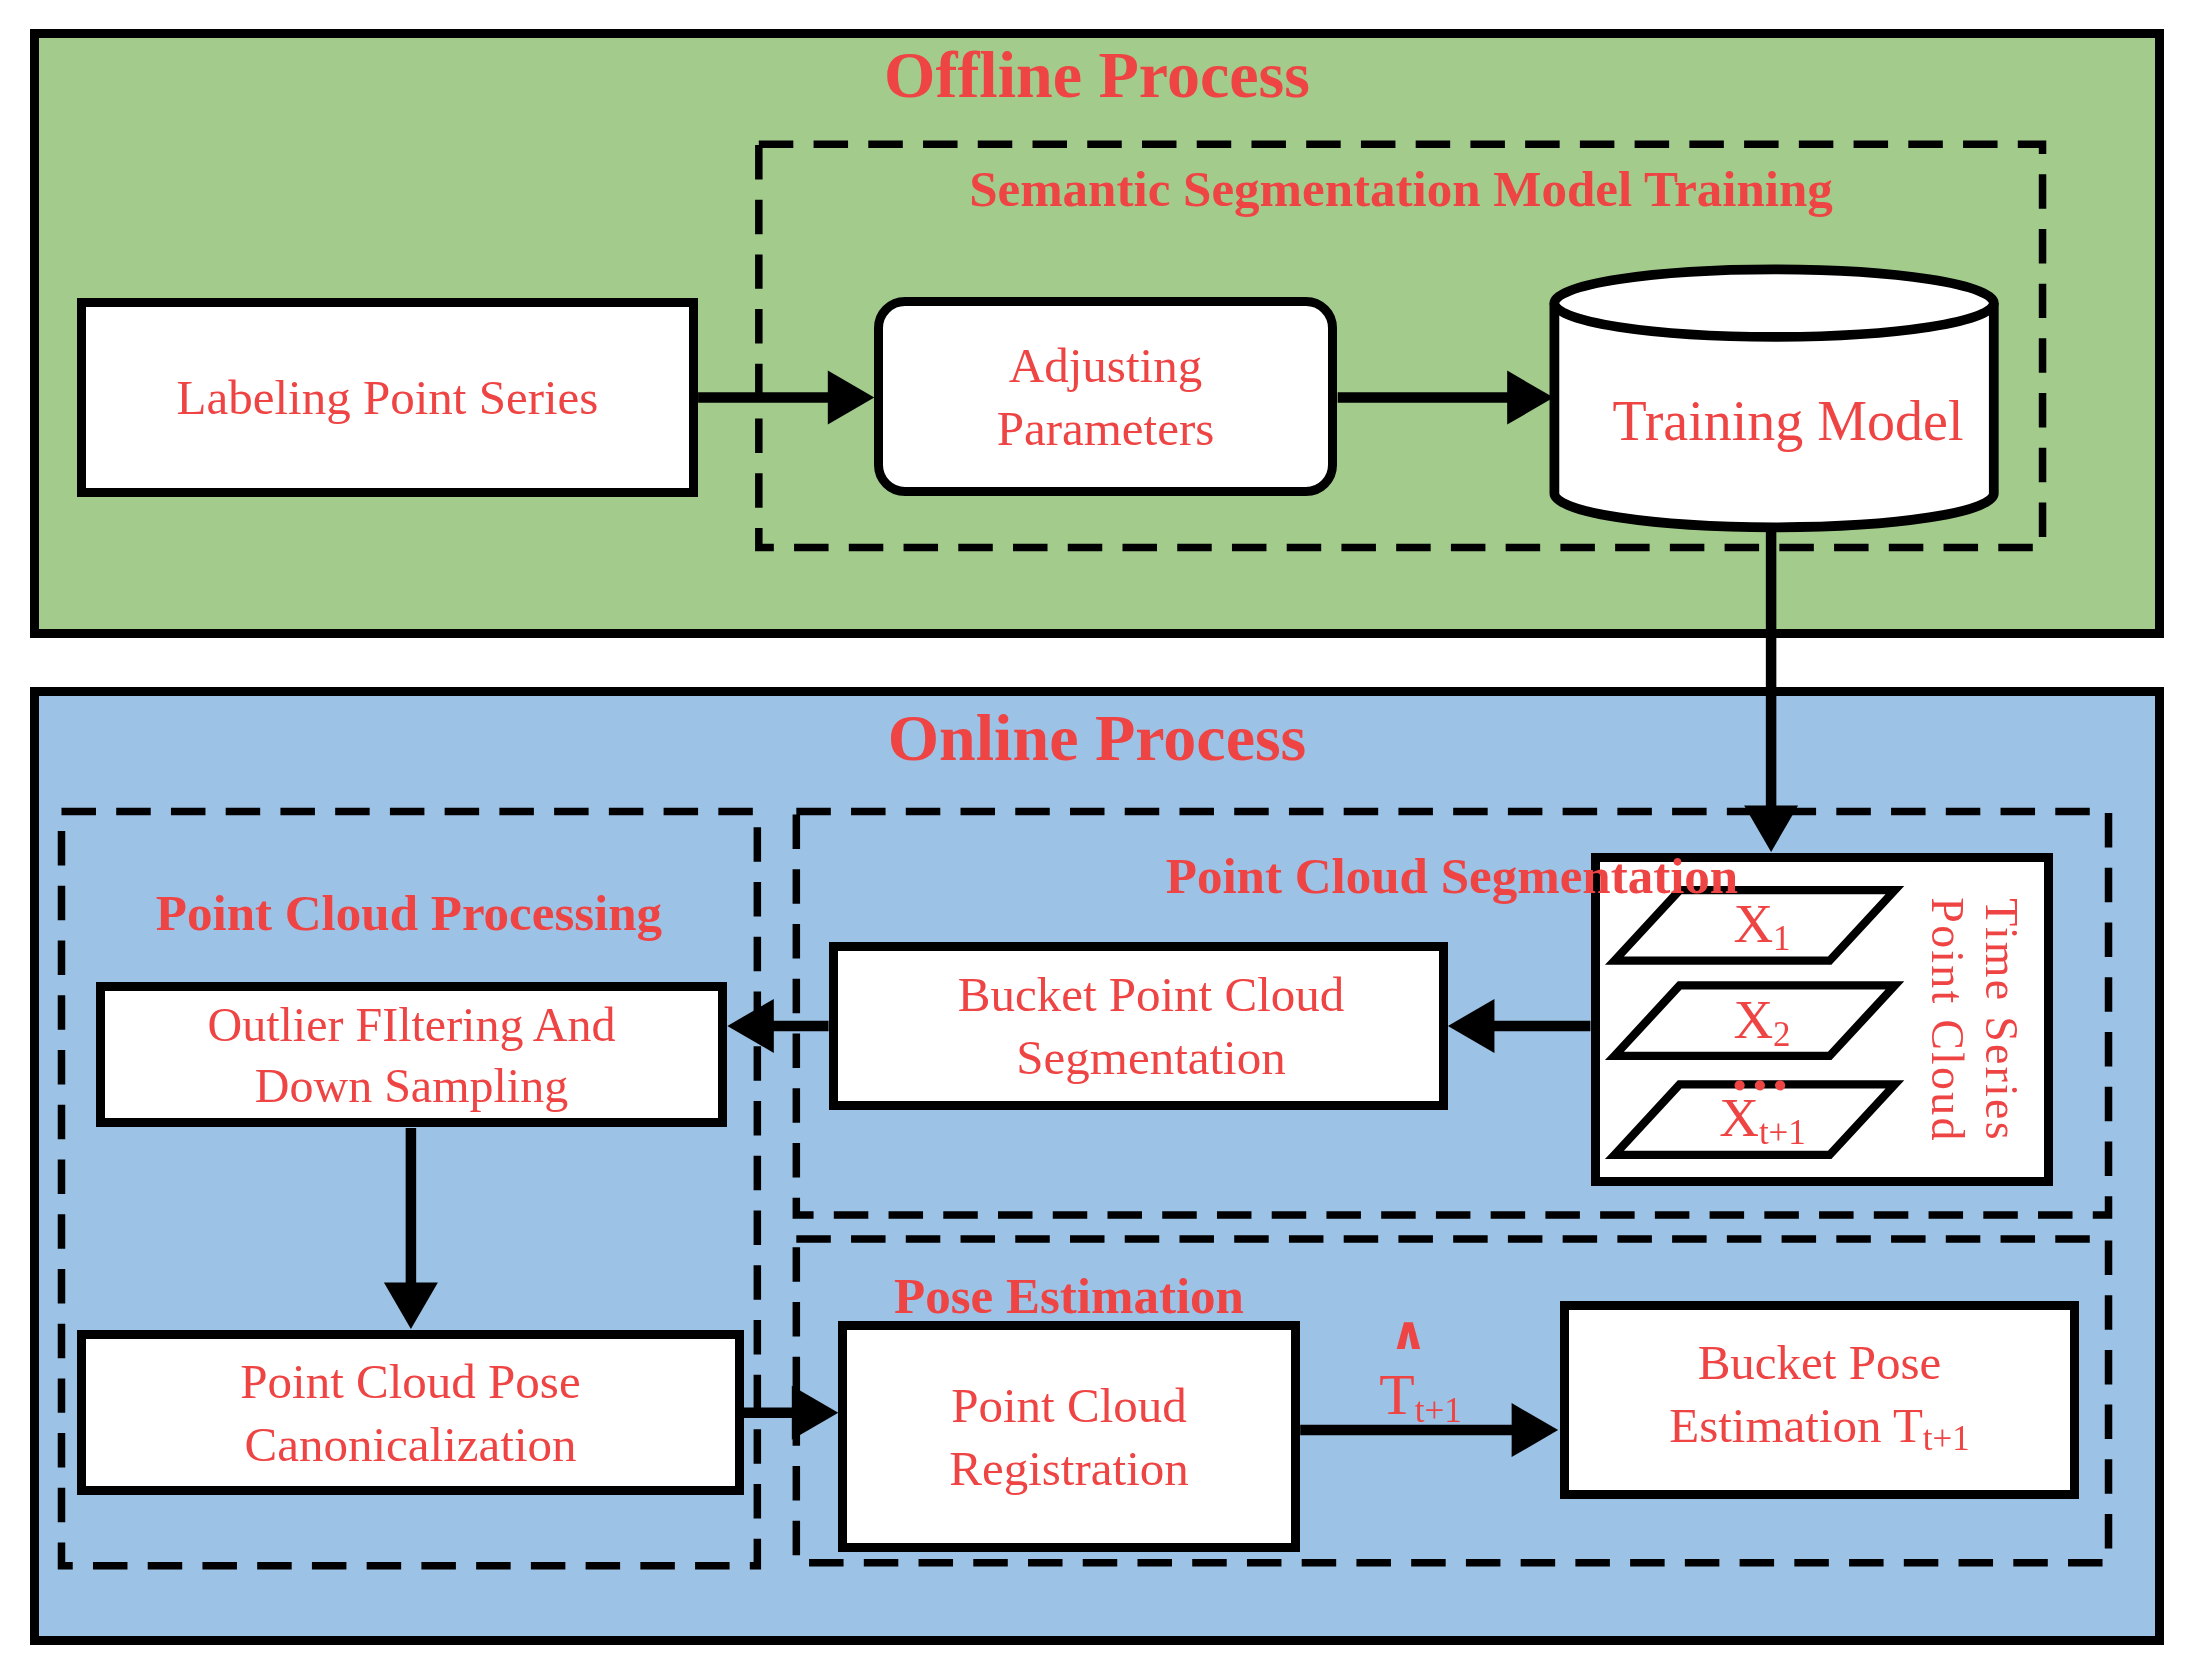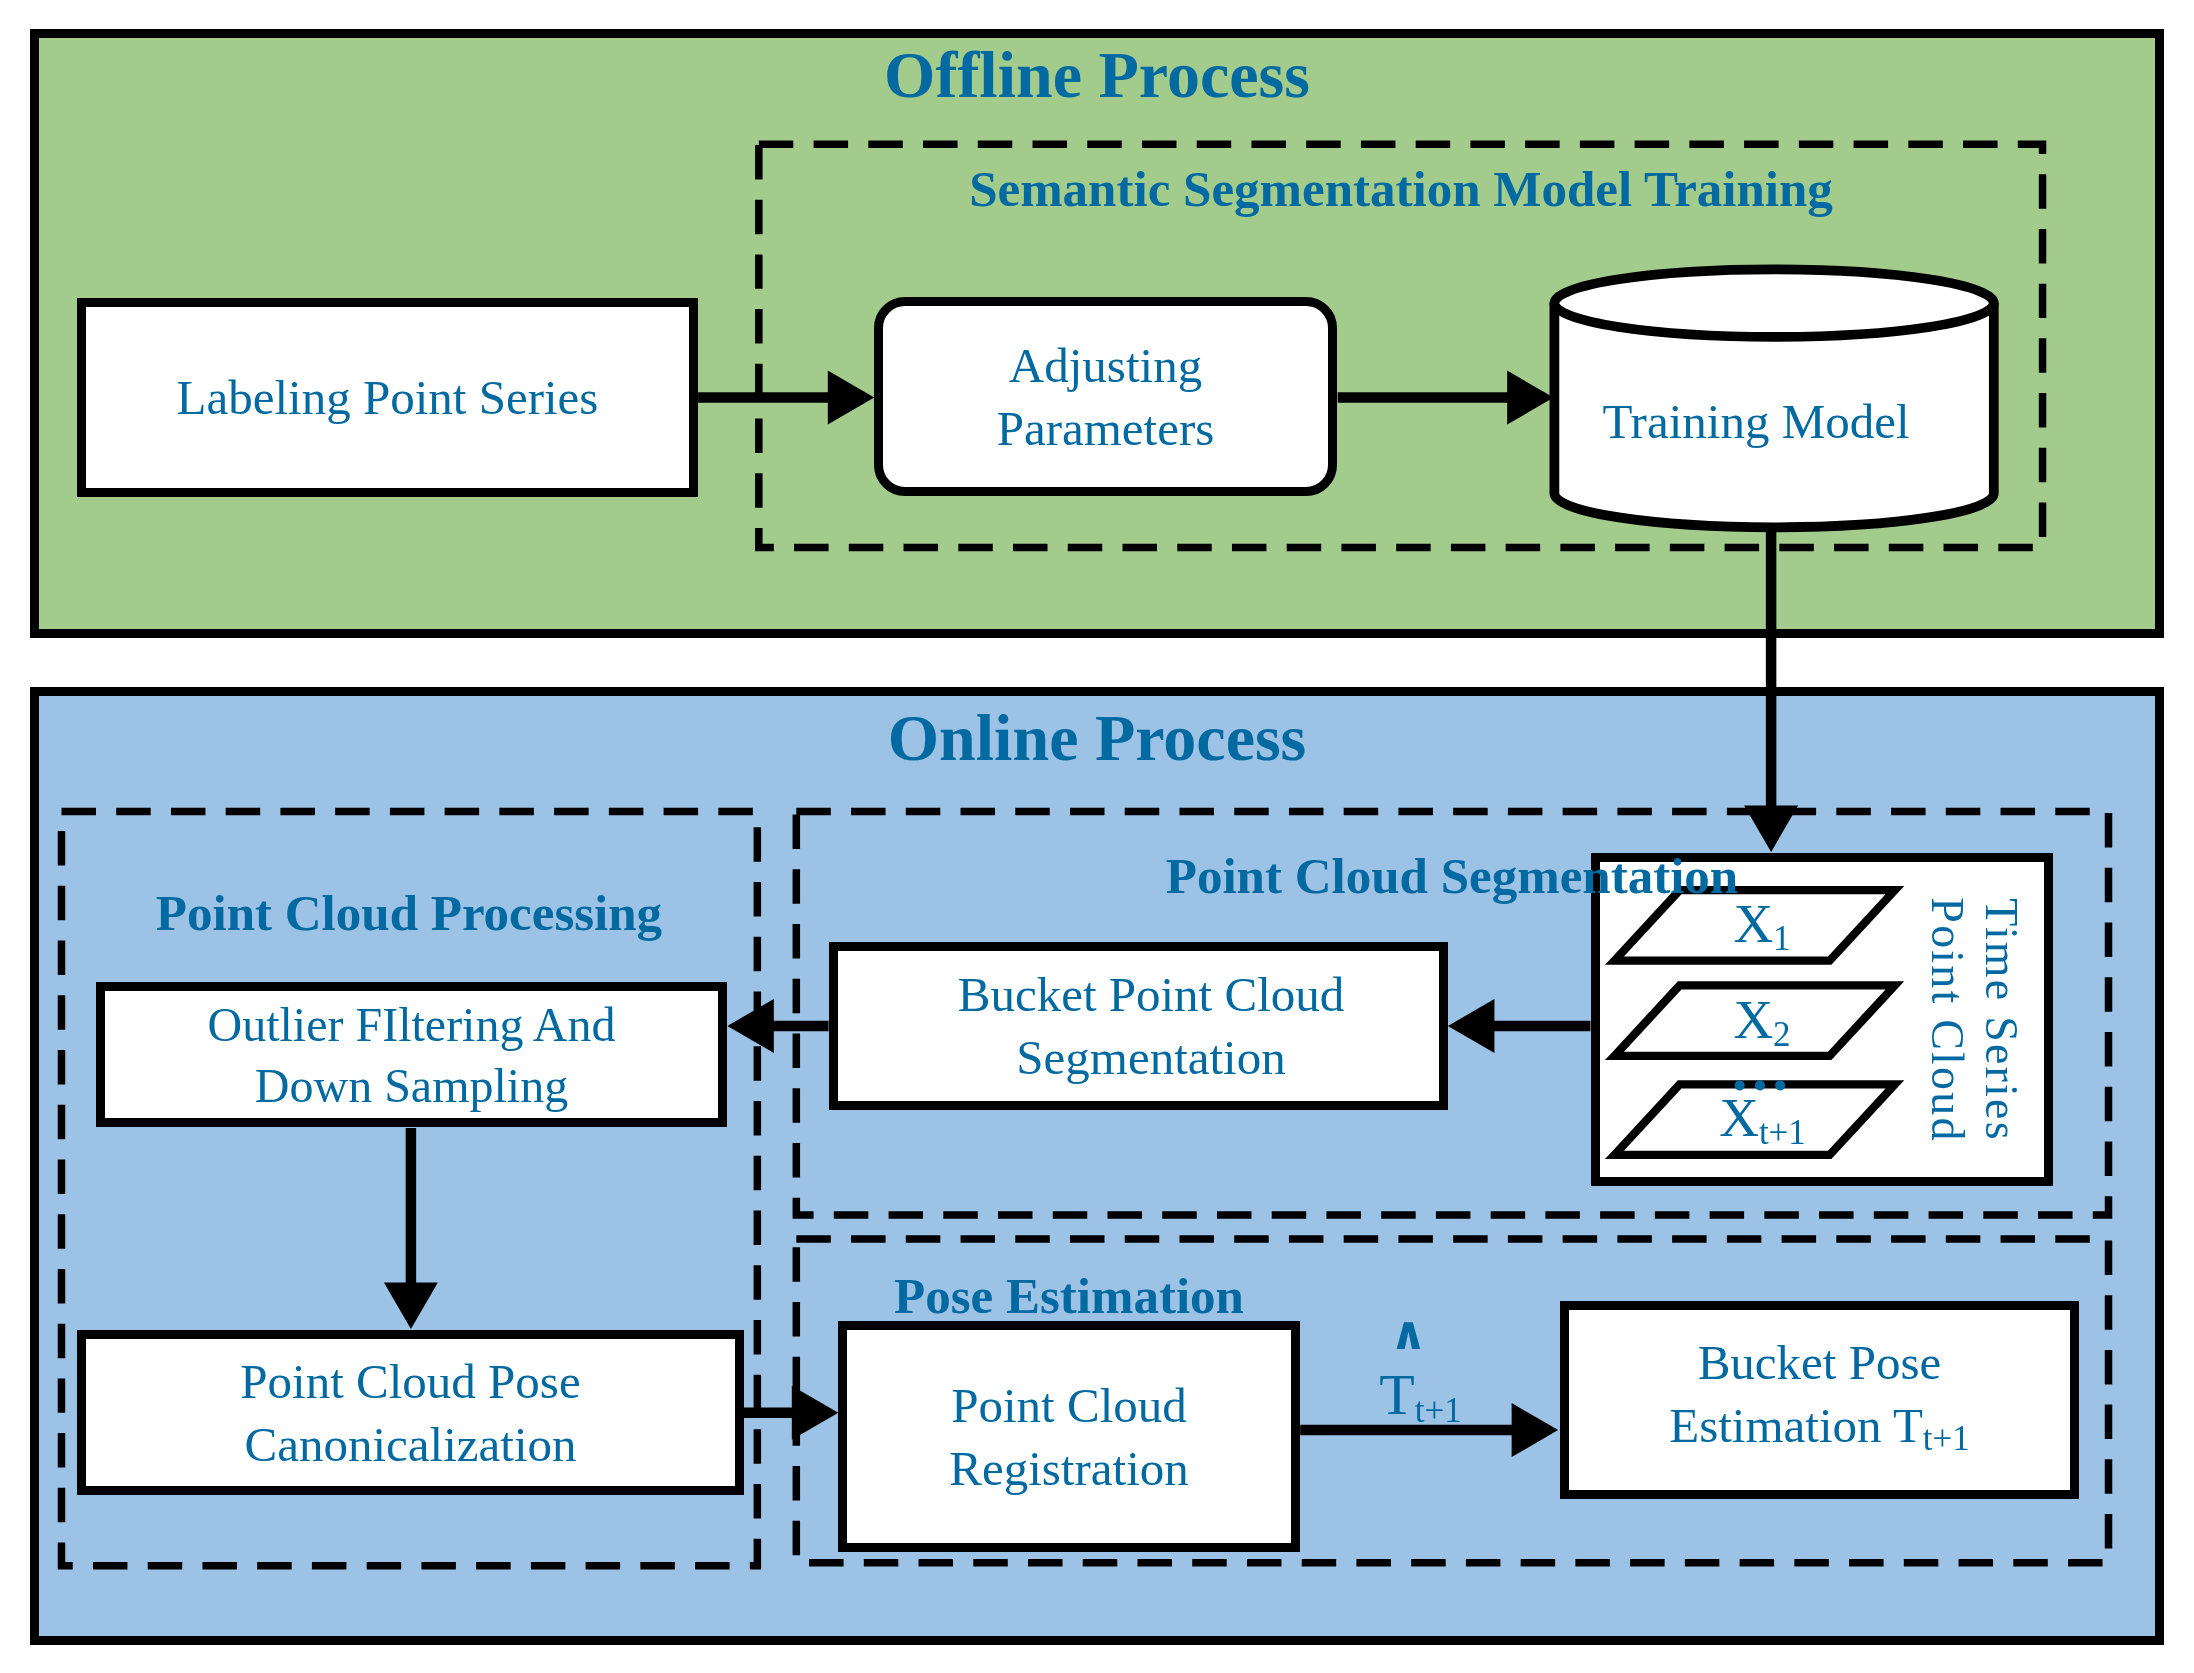--- a/index.html
+++ b/index.html
@@ -1,21 +1,21 @@
 <!DOCTYPE html>
 <html style="font-size:12px"><head>
 <meta charset="utf-8">
 <style>
   html,body{margin:0;padding:0;background:#ffffff;}
   .canvas{
     position:relative;
     width:2194px;height:1674px;
     background:#ffffff;
     font-family:"Liberation Serif","DejaVu Serif",serif;
-    color:#0369a1;
+    color:#ef4444;
     overflow:hidden;
   }
   .panel{position:absolute;border:9.7px solid #000;box-sizing:border-box;z-index:1;}
   .panel.green{background:#a3cb8c;}
   .panel.blue{background:#9cc2e5;}
   .wbox{
     position:absolute;border:9.7px solid #000;box-sizing:border-box;background:#fff;
     display:flex;flex-direction:column;align-items:center;justify-content:center;
     text-align:center;z-index:2;font-size:49px;line-height:63px;white-space:nowrap;
   }
@@ -119,21 +119,21 @@
     <line x1="548" y1="1504" x2="548" y2="1716" stroke="#000" stroke-width="14"></line>
     <polygon points="548,1772 512,1710 584,1710" fill="#000"></polygon>
 
     <line x1="992" y1="1884" x2="1062" y2="1884" stroke="#000" stroke-width="14"></line>
     <polygon points="1118,1884 1056,1848 1056,1920" fill="#000"></polygon>
 
     <line x1="1734" y1="1907" x2="2022" y2="1907" stroke="#000" stroke-width="14"></line>
     <polygon points="2078,1907 2016,1871 2016,1943" fill="#000"></polygon>
   </svg>
 
-  <div class="lbl" style="left:1549px;top:390px;width:414px;font-size:49px;line-height:63px;">Training Model</div>
+  <div class="lbl" style="left:1549px;top:390px;width:414px;font-size:56px;line-height:63px;padding-left:32px;">Training Model</div>
 
   <div class="lbl frame-lbl" style="left:1691px;top:889px;width:142px;">
     <span>X</span><span class="sb">1</span>
   </div>
   <div class="lbl frame-lbl" style="left:1691px;top:985px;width:142px;">
     <span>X</span><span class="sb">2</span>
   </div>
   <div class="lbl dots" style="left:1691px;top:1036px;width:142px;">...</div>
   <div class="lbl frame-lbl" style="left:1684px;top:1083px;width:157px;">
     <span>X</span><span class="sb">t+1</span>

